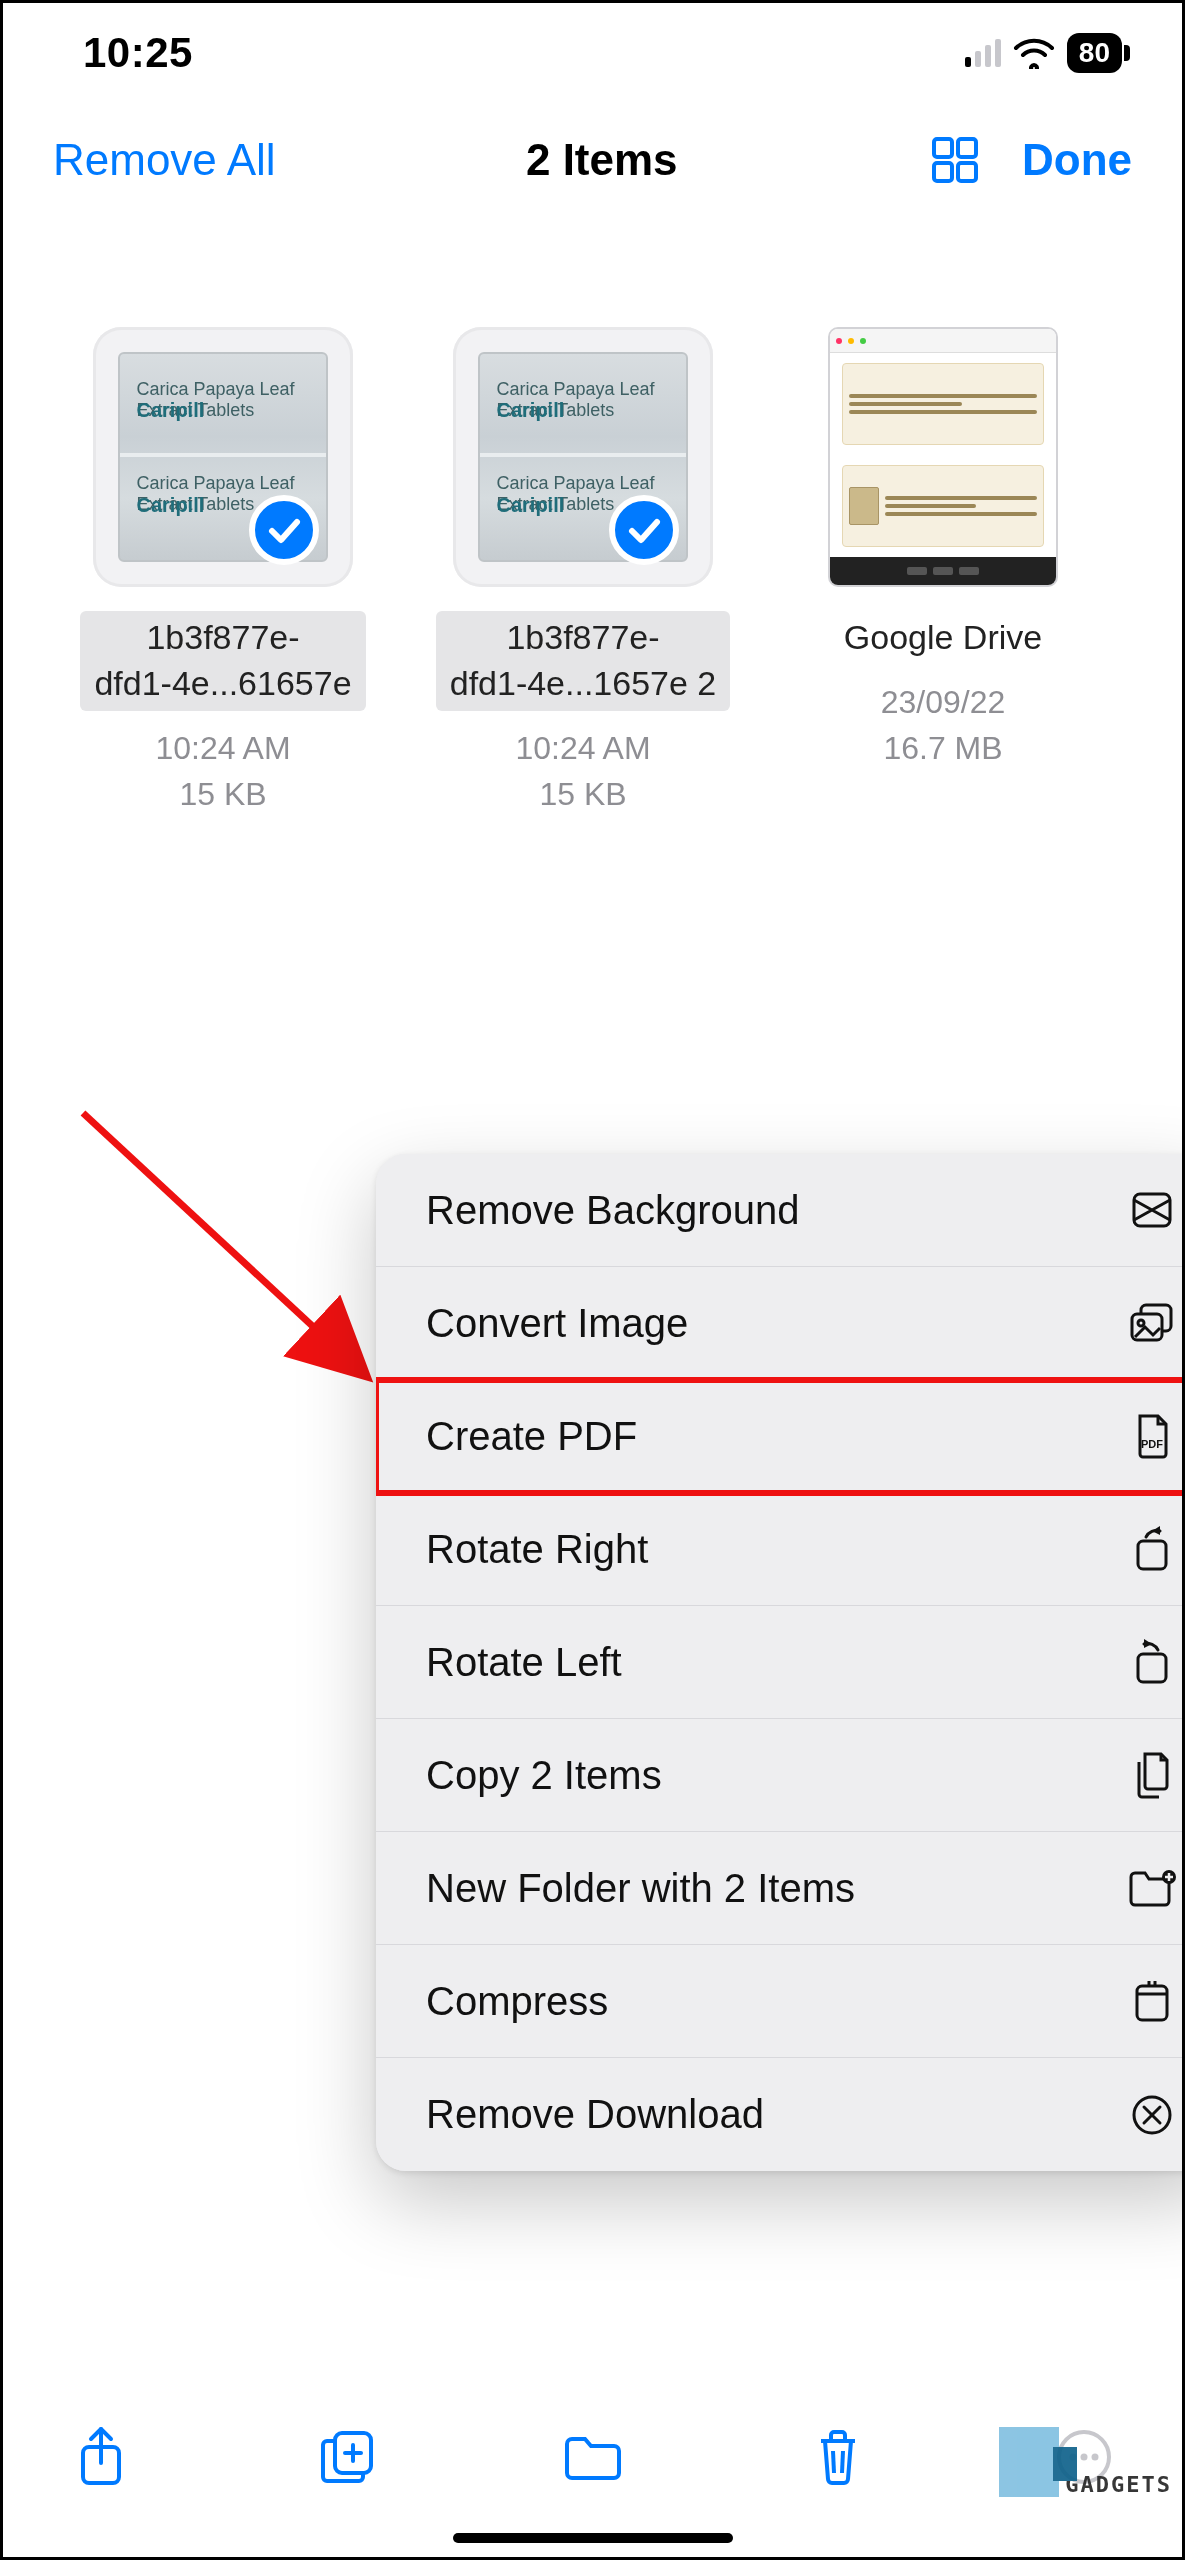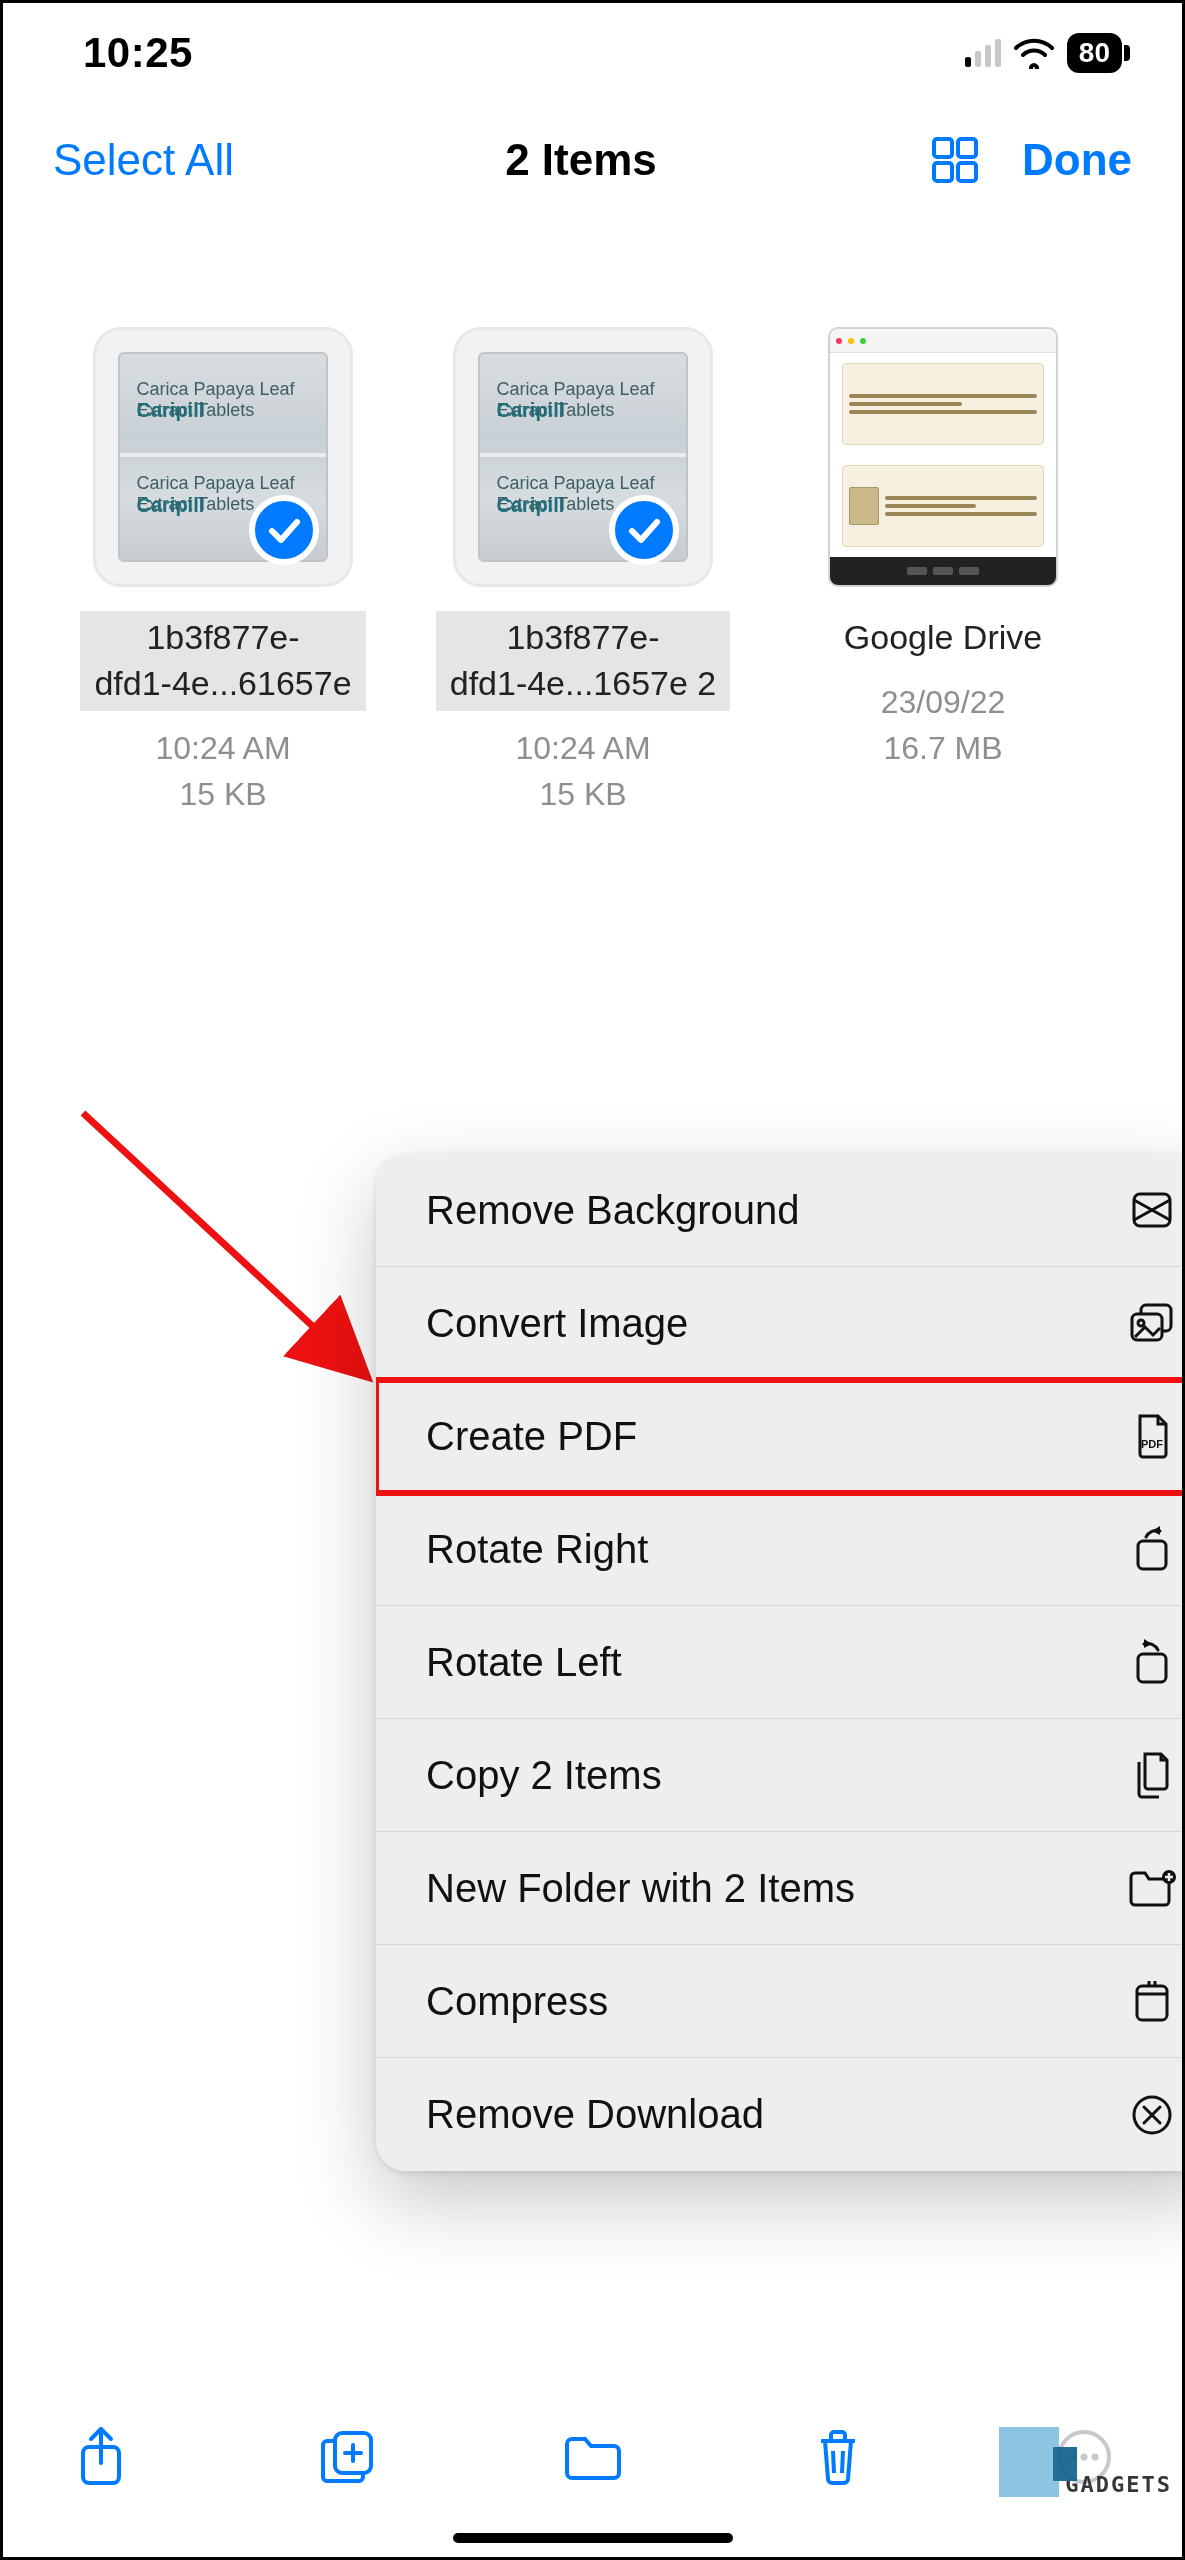--- a/index.html
+++ b/index.html
@@ -54,21 +54,21 @@
   .gdrive-top .dot.y{background:#fb0;}
   .gdrive-top .dot.g{background:#4c4;}
   .gdrive-card{flex:1;margin:10px 12px;border:1px solid #e5d7b3;background:#f6f0e0;border-radius:4px;display:flex;align-items:center;justify-content:flex-start;padding:6px;gap:6px;}
   .gdrive-card .av{width:30px;height:38px;background:#cbb98a;border:1px solid #a89465;border-radius:2px;}
   .gdrive-card .lines{display:flex;flex-direction:column;gap:4px;flex:1;}
   .gdrive-card .lines span{height:4px;background:#9b8756;border-radius:2px;}
   .gdrive-card .lines span.s{width:60%;}
   .gdrive-bot{height:28px;background:#222;display:flex;align-items:center;justify-content:center;gap:6px;}
   .gdrive-bot span{width:20px;height:8px;background:#555;border-radius:2px;}
 
-  .file-name { margin-top:24px; background:#e5e5e7; padding:4px 14px; border-radius:1px; font-size:34px; color:#222; text-align:center; line-height:1.35; }
+  .file-name { margin-top:24px; background:#e5e5e7; padding:4px 14px; border-radius:6px; font-size:34px; color:#222; text-align:center; line-height:1.35; }
   .file-name.plain { background:transparent; }
   .file-meta { font-size:32px; color:#8e8e93; margin-top:14px; text-align:center; line-height:1.45; }
 
   
   .anno-arrow { position:absolute; left:60px; top:1090px; pointer-events:none; }
 
   
   .context-menu { position:absolute; left:373px; top:1151px; width:847px; background:#eeeef0; border-radius:30px; box-shadow:0 30px 80px rgba(0,0,0,0.22), 0 2px 6px rgba(0,0,0,0.10); overflow:hidden; }
   .menu-row { height:113px; display:flex; align-items:center; justify-content:space-between; padding:0 46px 0 50px; border-bottom:1px solid #d8d8dc; font-size:40px; color:#111; background:#eeeef0; }
   .menu-row:last-child{border-bottom:none;}
@@ -115,21 +115,21 @@
             <path d="M21 28 a3 3 0 1 0 0.001 0 M10 18 a16 16 0 0 1 22 0 M3 11 a26 26 0 0 1 36 0" fill="none" stroke="#000" stroke-width="4" stroke-linecap="round"></path>
           </svg>
       </div>
       <div class="battery-pill">
           <span>80</span>
         </div>
     </div>
   </div>
 
   <div class="nav-header">
-    <div class="nav-left">Select All</div>
+    <div class="nav-left">Remove All</div>
     <div class="nav-title">2 Items</div>
     <div class="nav-right">
       <div class="grid-toggle">
         <svg width="54" height="54" viewBox="0 0 54 54" fill="none" stroke="#007aff" stroke-width="4">
           <rect x="6" y="6" width="18" height="18" rx="3"></rect>
             <rect x="30" y="6" width="18" height="18" rx="3"></rect>
           <rect x="6" y="30" width="18" height="18" rx="3"></rect>
             <rect x="30" y="30" width="18" height="18" rx="3"></rect>
         </svg>
       </div>

